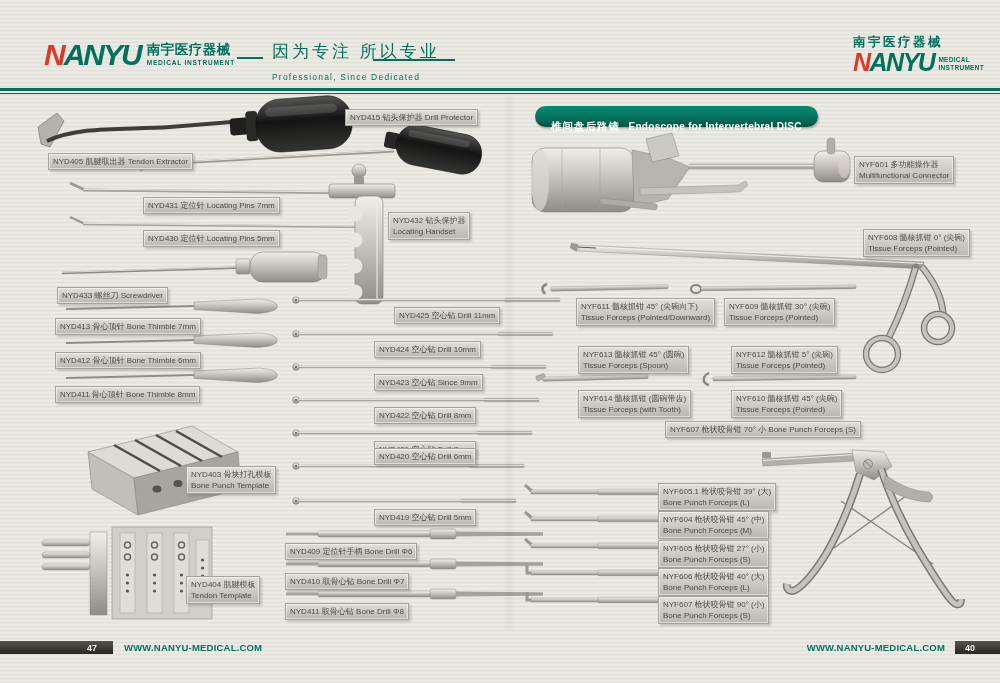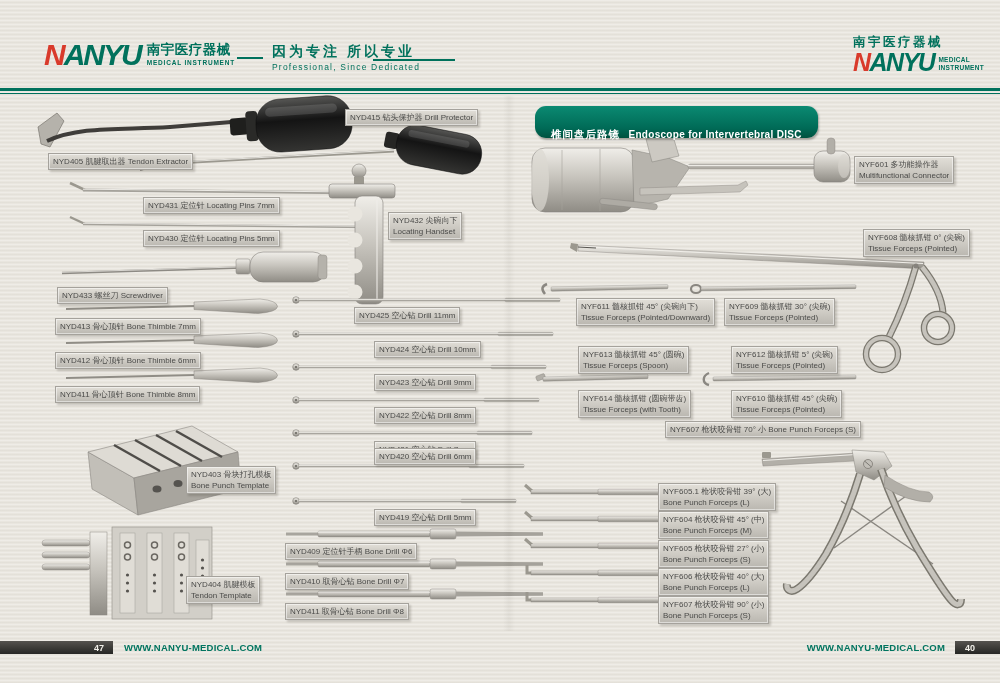--- a/index.html
+++ b/index.html
@@ -14,22 +14,22 @@
   }
   
   .logo-left{position:absolute;left:44px;top:40px;display:flex;align-items:flex-start}
   .logo-word{font-style:italic;font-weight:bold;font-size:30px;letter-spacing:-2px;color:#00715c;line-height:30px}
   .logo-word .n-red{color:#d93a2b}
   .logo-cnblock{margin-left:6px;margin-top:2px}
   .logo-cn{font-size:13.5px;font-weight:bold;color:#00715c;letter-spacing:.5px;line-height:15px}
   .logo-sub{font-size:6.5px;font-weight:bold;color:#00715c;letter-spacing:.8px;margin-top:2px}
   .hdr-dash{position:absolute;left:237px;top:57px;width:26px;height:2px;background:#00715c}
   .slogan{position:absolute;left:272px;top:45px}
-  .slogan-cn{font-size:14px;font-weight:bold;color:#00715c;letter-spacing:3px;line-height:13px}
-  .slogan-en{font-size:8.5px;color:#00715c;letter-spacing:1.2px;margin-top:4px}
+  .slogan-cn{font-size:17px;font-weight:normal;color:#00715c;letter-spacing:3px;line-height:13px}
+  .slogan-en{font-size:8.5px;color:#00715c;letter-spacing:1.2px;margin-top:14px}
   .slogan-line{position:absolute;left:373px;top:59px;width:82px;height:1.5px;background:#00715c}
   .logo-right{position:absolute;right:12px;top:36px;text-align:left;width:135px}
   .lr-cn{font-size:12.5px;font-weight:bold;color:#00715c;letter-spacing:2.5px;line-height:13px}
   .lr-row{display:flex;align-items:flex-start;margin-top:1px}
   .lr-word{font-style:italic;font-weight:bold;font-size:25px;letter-spacing:-1.5px;color:#00715c;line-height:24px}
   .lr-word .n-red{color:#d93a2b}
   .lr-sub{font-size:6.5px;font-weight:bold;color:#00715c;line-height:7.5px;margin-left:4px;margin-top:6px;letter-spacing:.3px}
   .rule1{position:absolute;left:0;top:88px;width:1000px;height:2.5px;background:#00715c}
   .rule2{position:absolute;left:0;top:93px;width:1000px;height:1px;background:#00715c}
   
@@ -37,31 +37,31 @@
     position:absolute;white-space:nowrap;
     background:linear-gradient(180deg,#e2dfd8 0%,#ccc9c2 55%,#bab7b0 100%);
     border:1px solid #a5a29c;
     box-shadow:inset 0 0 0 1px rgba(255,255,255,.5), 1.5px 1.5px 2px rgba(60,55,45,.22);
     color:#4b4b49;font-size:8px;line-height:11px;padding:2px 4px;
   }
   .label span{display:block}
   
   .banner{
     position:absolute;left:535px;top:106px;height:21px;line-height:21px;
-    padding:16px 16px;border-radius:11px;white-space:nowrap;
+    padding:8px 16px;border-radius:11px;white-space:nowrap;
     background:linear-gradient(180deg,#0b8a72 0%,#006a56 70%,#00523f 100%);
     box-shadow:1px 1.5px 2px rgba(40,40,35,.35);
     color:#fff;
   }
   .banner-cn{font-size:10.5px;font-weight:bold;letter-spacing:1px}
   .banner-en{font-size:10px;font-weight:bold;letter-spacing:.3px;margin-left:4px}
   
   .foot-bar-left{position:absolute;left:0;top:641px;width:113px;height:13px;
     background:linear-gradient(180deg,#55534f,#262624);display:flex;justify-content:flex-end;align-items:center}
-  .foot-bar-left span{color:#f2f0ea;font-size:9px;font-weight:bold;margin-right:9px}
+  .foot-bar-left span{color:#f2f0ea;font-size:9px;font-weight:bold;margin-right:16px}
   .foot-url-left{position:absolute;left:124px;top:642px;font-size:9.5px;font-weight:bold;color:#00745f;letter-spacing:.2px}
   .foot-url-right{position:absolute;right:55px;top:642px;font-size:9.5px;font-weight:bold;color:#00745f;letter-spacing:.2px}
   .foot-bar-right{position:absolute;left:955px;top:641px;width:45px;height:13px;
     background:linear-gradient(180deg,#55534f,#262624);display:flex;align-items:center}
   .foot-bar-right span{color:#f2f0ea;font-size:9px;font-weight:bold;margin-left:10px}
   .crease{position:absolute;left:503px;top:96px;width:12px;height:535px;
     background:linear-gradient(90deg,rgba(0,0,0,0),rgba(60,55,45,.05),rgba(0,0,0,0))}
   svg.instruments{position:absolute;left:0;top:0}
 </style>
 </head>
@@ -382,43 +382,43 @@
 <div class="label" style="left:48px;top:153px">
     <span>NYD405 肌腱取出器 Tendon Extractor</span>
   </div>
 <div class="label" style="left:143px;top:197px">
     <span>NYD431 定位针 Locating Pins  7mm</span>
   </div>
 <div class="label" style="left:143px;top:230px">
     <span>NYD430 定位针 Locating Pins  5mm</span>
   </div>
 <div class="label" style="left:388px;top:212px">
-    <span>NYD432 尖碗向下</span>
+    <span>NYD432 钻头保护器</span>
     <span>Locating Handset</span>
   </div>
 <div class="label" style="left:57px;top:287px">
     <span>NYD433 螺丝刀 Screwdriver</span>
   </div>
 <div class="label" style="left:55px;top:318px">
     <span>NYD413 骨心顶针 Bone Thimble  7mm</span>
   </div>
 <div class="label" style="left:55px;top:352px">
     <span>NYD412 骨心顶针 Bone Thimble  6mm</span>
   </div>
 <div class="label" style="left:55px;top:386px">
     <span>NYD411 骨心顶针 Bone Thimble  8mm</span>
   </div>
-<div class="label" style="left:354px;top:307px">
+<div class="label" style="left:394px;top:307px">
     <span>NYD425 空心钻 Drill  11mm</span>
   </div>
 <div class="label" style="left:374px;top:341px">
     <span>NYD424 空心钻 Drill  10mm</span>
   </div>
 <div class="label" style="left:374px;top:374px">
-    <span>NYD423 空心钻 Drill  9mm</span>
+    <span>NYD423 空心钻 Since  9mm</span>
   </div>
 <div class="label" style="left:374px;top:407px">
     <span>NYD422 空心钻 Drill  8mm</span>
   </div>
 <div class="label" style="left:374px;top:441px">
     <span>NYD421 空心钻 Drill  7mm</span>
   </div>
 <div class="label" style="left:374px;top:448px">
     <span>NYD420 空心钻 Drill  6mm</span>
   </div>

